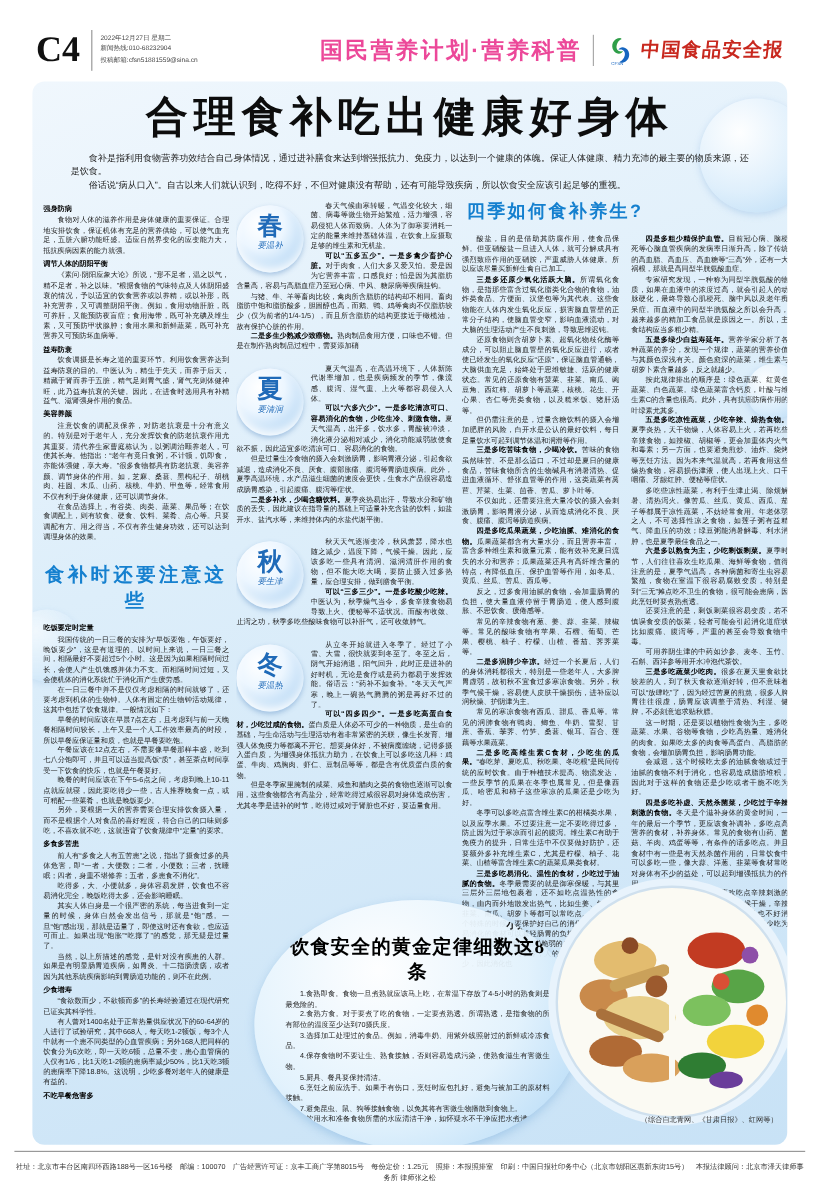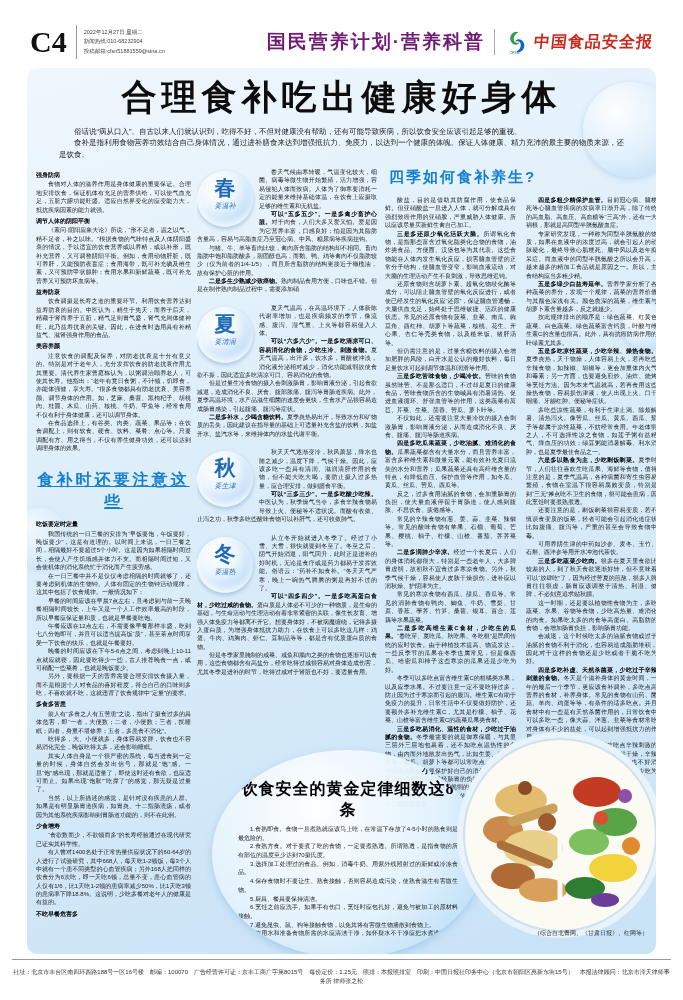--- a/index.html
+++ b/index.html
@@ -5,21 +5,21 @@
   html,body{margin:0;padding:0;width:683px;height:1000px;background:#fff;overflow:hidden;
     font-family:"Liberation Sans","DejaVu Sans",sans-serif;}
   .page{position:relative;width:683px;height:996px;}
 
   
   .masthead{position:absolute;top:20px;left:30px;right:30px;height:44px;display:flex;align-items:center;}
   .page-code{font-family:"Liberation Serif","DejaVu Serif",serif;font-size:30px;font-weight:bold;color:#111;line-height:1;}
   .mh-div{width:1px;height:34px;background:#999;margin:0 7px 0 9px;}
   .mh-info{font-size:5.5px;color:#444;line-height:1.7;}
   .mh-right{margin-left:auto;display:flex;align-items:center;}
-  .mh-section{font-size:19px;font-weight:800;color:#701a75;letter-spacing:2px;text-align:center;}
+  .mh-section{font-size:19px;font-weight:800;color:#ec4899;letter-spacing:2px;text-align:center;}
   .mh-div2{width:1px;height:26px;background:#aaa;margin:0 9px;}
   .paper-name{font-size:16px;font-weight:800;color:#c8281e;transform:skewX(-6deg);letter-spacing:1px;}
   .logo{margin-right:4px;}
 
   
   .panel{position:absolute;left:27px;right:27px;top:68px;bottom:42px;border-radius:10px;
     background:linear-gradient(160deg,#f0f7fd 0%,#ddeefa 40%,#c8e2f6 100%);overflow:hidden;padding-left:11px;}
   .bubble{position:absolute;border-radius:50%;
     background:radial-gradient(circle at 35% 30%,rgba(255,255,255,.95),rgba(220,238,252,.65) 55%,rgba(150,200,240,.55));
     box-shadow:0 2px 6px rgba(120,170,220,.35);}
@@ -31,21 +31,21 @@
     font-family:"Liberation Serif","DejaVu Serif",serif;font-weight:900;font-size:35px;color:#0d0d0d;letter-spacing:5px;}
   .intro{position:absolute;top:58px;left:32px;right:32px;font-size:7.5px;line-height:1.5;color:#222;}
   .intro p{margin:0;text-indent:2em;text-align:justify;}
 
   .col{position:absolute;overflow:hidden;font-size:6px;line-height:1.4;color:#222;}
   .col-left{left:9px;top:100px;width:155px;height:778px;}
   .col-mid{left:170px;top:100px;width:180px;height:590px;}
   .col-right{left:358px;top:98px;width:272px;height:668px;}
 
   .sec-title{font-size:16px;font-weight:800;color:#1580cf;letter-spacing:3px;text-align:center;margin:4px 0 7px;}
-  .sec-title.t2{margin-top:16px;text-decoration:underline;}
+  .sec-title.t2{margin-top:16px;}
   .rt-title{font-size:15px;font-weight:800;color:#1580cf;letter-spacing:2px;margin:0 0 9px 4px;}
 
   .blk-h{font-weight:bold;color:#000;margin:3px 0 1px;}
   .blk-h:empty{display:none;}
   .para{margin:0;text-indent:2em;text-align:justify;}
   .lead{color:#000;}
 
   .season{margin-bottom:10px;}
   .season::after{content:"";display:block;clear:both;}
   .badge{float:left;width:56px;height:56px;border-radius:50%;margin:3px 6px 2px 0;text-align:center;
@@ -95,22 +95,22 @@
     </div>
   </header>
 
   <div class="panel">
     <div class="bubble b1"></div>
     <div class="bubble b2"></div>
     <div class="bubble b3"></div>
 
     <h1 class="headline">合理食补吃出健康好身体</h1>
     <div class="intro">
+      <p>食补是指利用食物营养功效结合自己身体情况，通过进补膳食来达到增强抵抗力、免疫力，以达到一个健康的体魄。保证人体健康、精力充沛的最主要的物质来源，还是饮食。</p>
       <p>俗话说“病从口入”。自古以来人们就认识到，吃得不好，不但对健康没有帮助，还有可能导致疾病，所以饮食安全应该引起足够的重视。</p>
-      <p>食补是指利用食物营养功效结合自己身体情况，通过进补膳食来达到增强抵抗力、免疫力，以达到一个健康的体魄。保证人体健康、精力充沛的最主要的物质来源，还是饮食。</p>
     </div>
 
     <section class="col col-left">
       <div>
           <div class="blk">
             <div class="blk-h">强身防病</div>
             <p class="para"><b class="lead"></b><span class="txt">食物对人体的滋养作用是身体健康的重要保证。合理地安排饮食，保证机体有充足的营养供给，可以使气血充足，五脏六腑功能旺盛。适应自然界变化的应变能力大，抵抗疾病因素的能力就强。</span></p>
           </div>
           <div class="blk">
             <div class="blk-h">调节人体的阴阳平衡</div>

